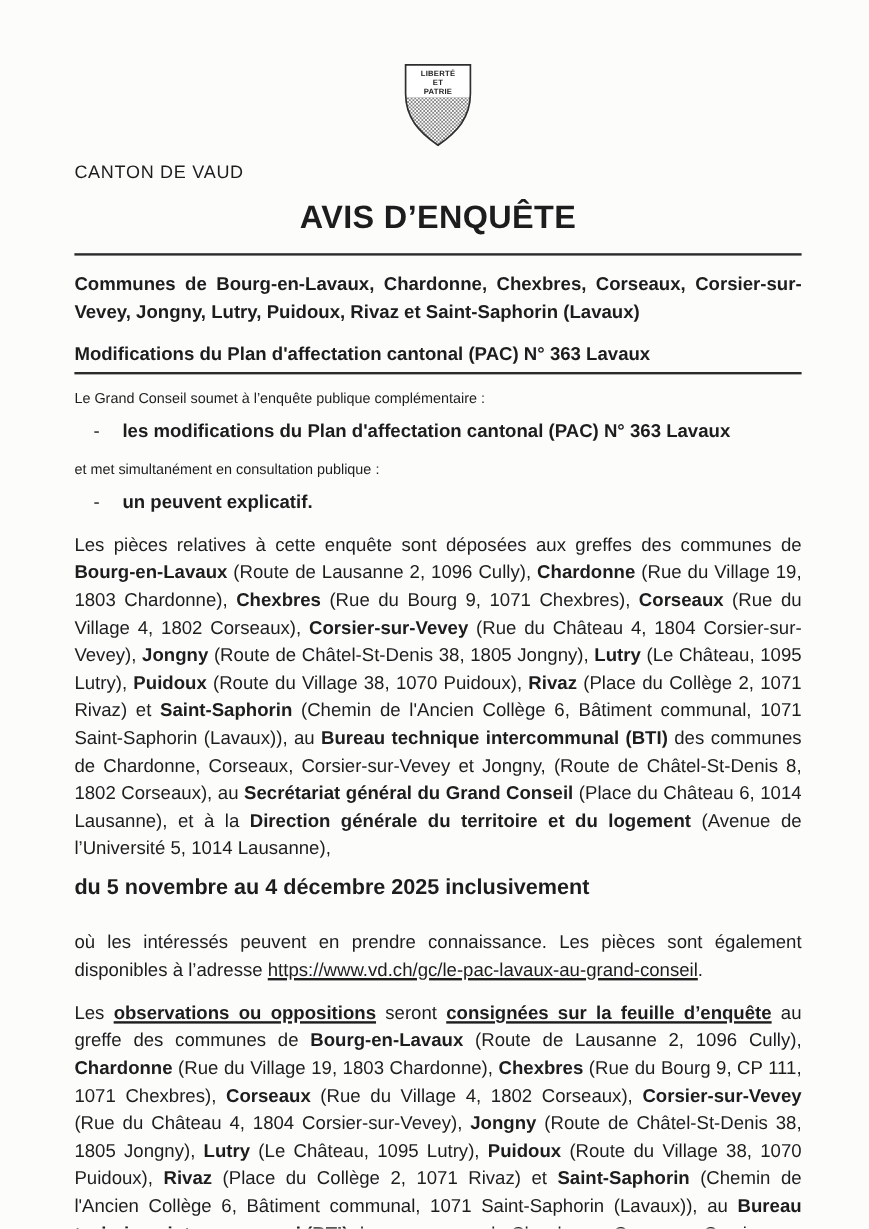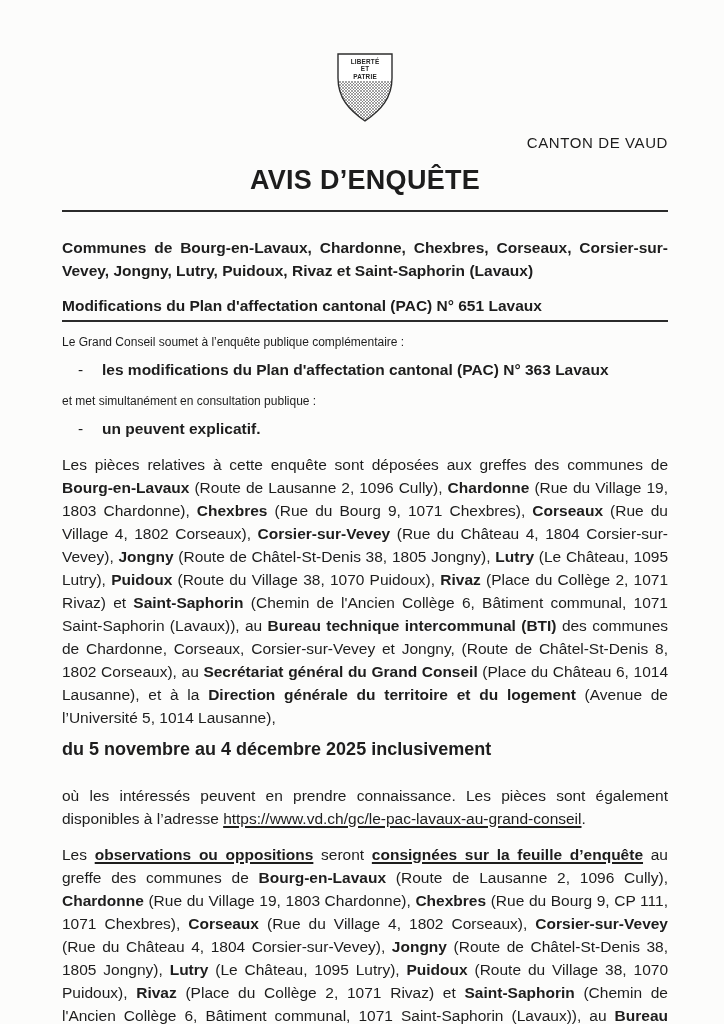--- a/index.html
+++ b/index.html
@@ -7,24 +7,24 @@
     position:relative;
     width:724px; height:1024px;
     box-sizing:border-box;
     background:#fcfcfb;
     font-family:"Liberation Sans","DejaVu Sans",sans-serif;
     color:#1d1d1d;
     padding:52px 56px 0 62px;
     overflow:hidden;
   }
   .crest-wrap { text-align:center; margin-bottom:6px; }
-  .canton { text-align:right; font-size:15px; letter-spacing:0.6px; margin:2px 0 4px; }
+  .canton { text-align:left; font-size:15px; letter-spacing:0.6px; margin:2px 0 4px; }
   .title  { text-align:center; font-size:27px; font-weight:700; letter-spacing:0.3px; margin:14px 0 0; }
   .rule   { border-top:2px solid #2b2b2b; margin-top:14px; }
-  .communes { font-weight:700; text-align:justify; font-size:15.5px; line-height:23px; margin-top:24px; }
+  .communes { font-weight:700; text-align:justify; font-size:15.5px; line-height:23px; margin-top:13px; }
   .subject  { font-weight:700; font-size:15.5px; border-bottom:2px solid #2b2b2b; padding-bottom:5px; margin-top:15px; }
   .intro-line { font-size:12px; line-height:23px; margin-top:9px; }
   .list-item  { display:flex; font-size:15.5px; line-height:23px; margin-top:4px; }
   .list-item .marker { width:40px; padding-left:16px; box-sizing:border-box; }
   .list-item .txt { font-weight:700; flex:1; }
   .para { font-size:15.5px; line-height:23px; text-align:justify; margin-top:13px; }
   .date-line { font-weight:700; font-size:18px; margin-top:10px; }
   .availability { margin-top:24px; }
   .b { font-weight:700; }
   .u { text-decoration:underline; text-underline-offset:2px; text-decoration-thickness:1.5px; }
@@ -53,21 +53,21 @@
     </svg>
   </div>
 
   <div class="canton">CANTON DE VAUD</div>
   <div class="title">AVIS D’ENQUÊTE</div>
 
   <div class="rule"></div>
 
   <div class="communes">Communes de Bourg-en-Lavaux, Chardonne, Chexbres, Corseaux, Corsier-sur-Vevey, Jongny, Lutry, Puidoux, Rivaz et Saint-Saphorin (Lavaux)</div>
 
-  <div class="subject">Modifications du Plan d'affectation cantonal (PAC) N° 651 Lavaux</div>
+  <div class="subject">Modifications du Plan d'affectation cantonal (PAC) N° 363 Lavaux</div>
 
   <div class="intro-line">Le Grand Conseil soumet à l’enquête publique complémentaire :</div>
 
   <div class="list-item">
     <span class="marker">-</span>
     <span class="txt">les modifications du Plan d'affectation cantonal (PAC) N° 363 Lavaux</span>
   </div>
 
   <div class="intro-line">et met simultanément en consultation publique :</div>
 

